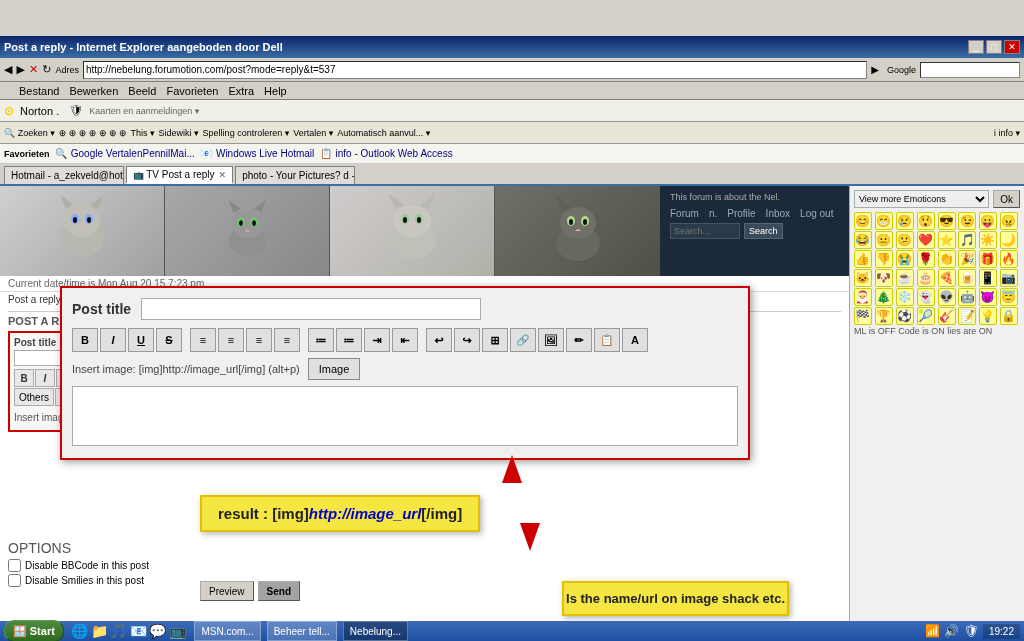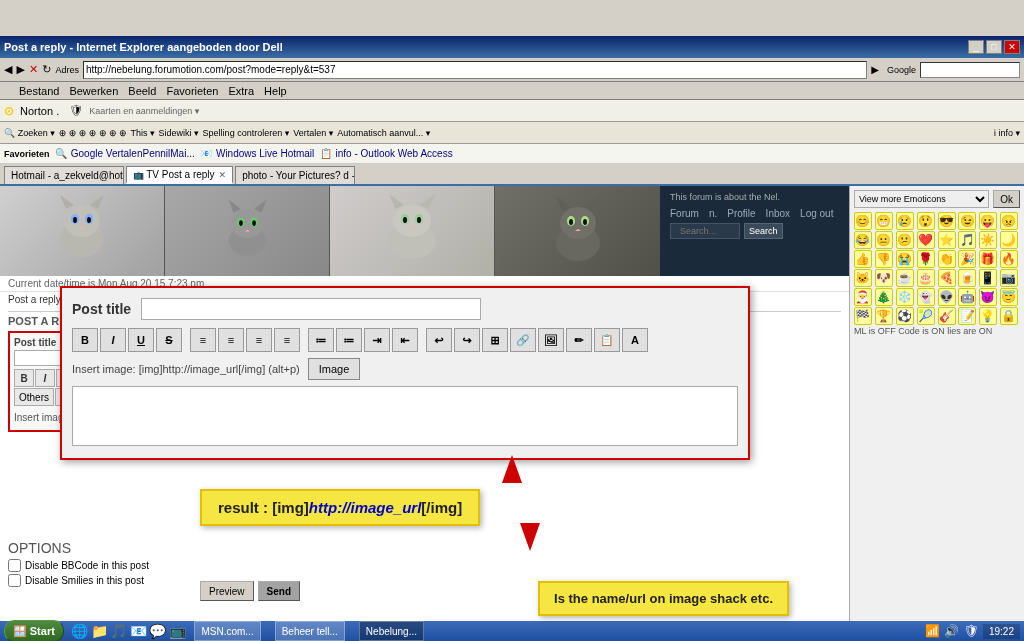--- a/index.html
+++ b/index.html
@@ -232,40 +232,40 @@
       border: 1px solid #aaa;
       background: white;
       resize: none;
       font-size: 11px;
       padding: 4px;
     }
 
     
     .callout-result {
       position: absolute;
-      bottom: 120px;
+      bottom: 114px;
       left: 200px;
       background: #f5e642;
       border: 2px solid #e0c000;
       padding: 8px 16px;
       font-size: 15px;
       font-weight: bold;
       color: #222;
       z-index: 20;
       box-shadow: 2px 2px 6px rgba(0,0,0,0.3);
     }
     .callout-result .blue-link { color: #0000cc; font-style: italic; }
 
     .callout-desc {
       position: absolute;
       bottom: 30px;
       right: 60px;
       background: #f5e642;
       border: 2px solid #e0c000;
-      padding: 8px 14px;
+      padding: 8px 2px;
       font-size: 13px;
       font-weight: bold;
       color: #222;
       z-index: 20;
       box-shadow: 2px 2px 6px rgba(0,0,0,0.3);
       max-width: 280px;
     }
 
     
     .emoticons-panel {
@@ -359,21 +359,21 @@
       background: linear-gradient(to bottom, #4e8a3f, #2d6a1f);
       color: white;
       border: 1px outset #5a9a4a;
       padding: 2px 8px;
       font-size: 11px;
       font-weight: bold;
       cursor: pointer;
       height: 22px;
       border-radius: 10px;
     }
-    .taskbar-items { display: flex; gap: 14px; flex: 1; }
+    .taskbar-items { display: flex; gap: 6px; flex: 1; }
     .taskbar-item {
       background: rgba(255,255,255,0.2);
       border: 1px solid rgba(255,255,255,0.3);
       color: white;
       padding: 2px 6px;
       font-size: 10px;
       cursor: pointer;
       height: 20px;
       display: flex; align-items: center;
       max-width: 140px; overflow: hidden;
@@ -535,21 +535,21 @@
       <div class="forum-nav">
         <div class="forum-desc">This forum is about the Nel.</div>
         <div class="forum-nav-links">
           <span>Forum</span>
           <span>n.</span>
           <span>Profile</span>
           <span>Inbox</span>
           <span>Log out</span>
         </div>
         <div class="forum-search">
-          <input style="width: 70px; height: 16px; font-size: 9px; background: rgb(42, 58, 74); border: 1px solid rgb(68, 85, 102); color: white; padding: 1px 9px;" placeholder="Search...">
+          <input style="width: 70px; height: 16px; font-size: 9px; background: rgb(42, 58, 74); border: 1px solid rgb(68, 85, 102); color: white; padding: 1px 3px;" placeholder="Search...">
           <button style="height:16px;padding:0 4px;font-size:9px;background:#3a4a5a;color:white;border:1px solid #567;cursor:pointer;">Search</button>
         </div>
       </div>
     </div>
 
     <div style="background:white;padding:2px 8px;font-size:10px;color:#666;border-bottom:1px solid #ddd;">
       <span>Current date/time is Mon Aug 20 15 7:23 pm</span>
     </div>
 
     <div style="background:white;padding:2px 8px;font-size:10px;color:#333;">

